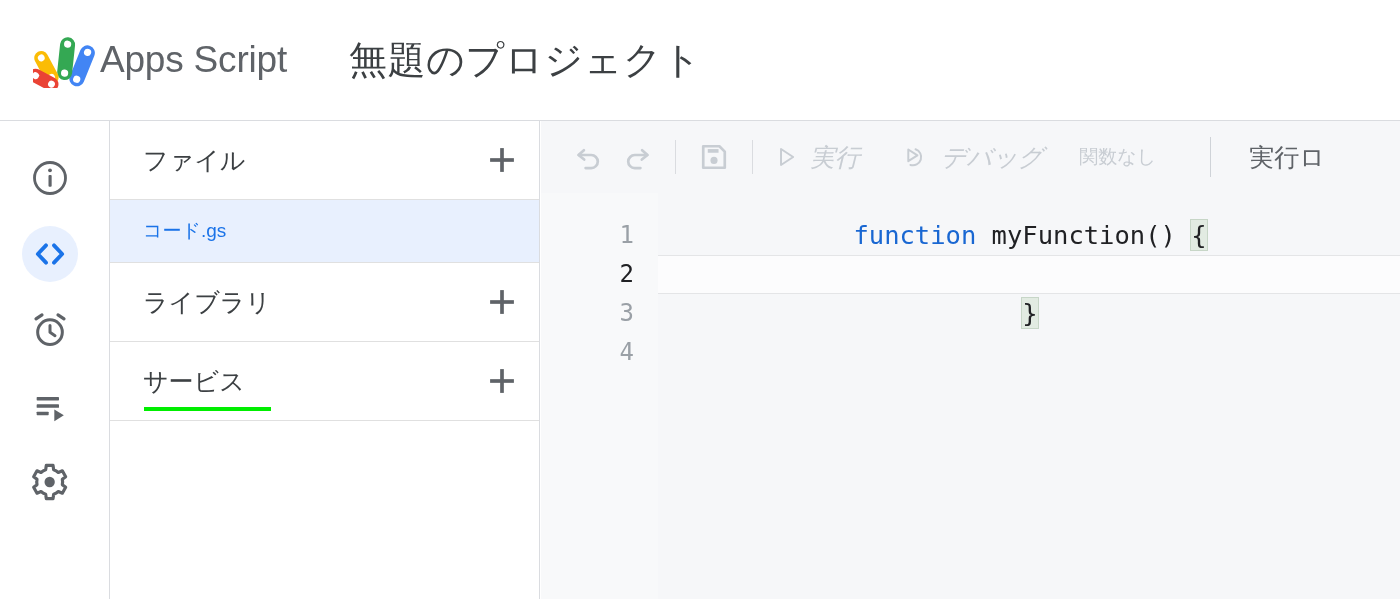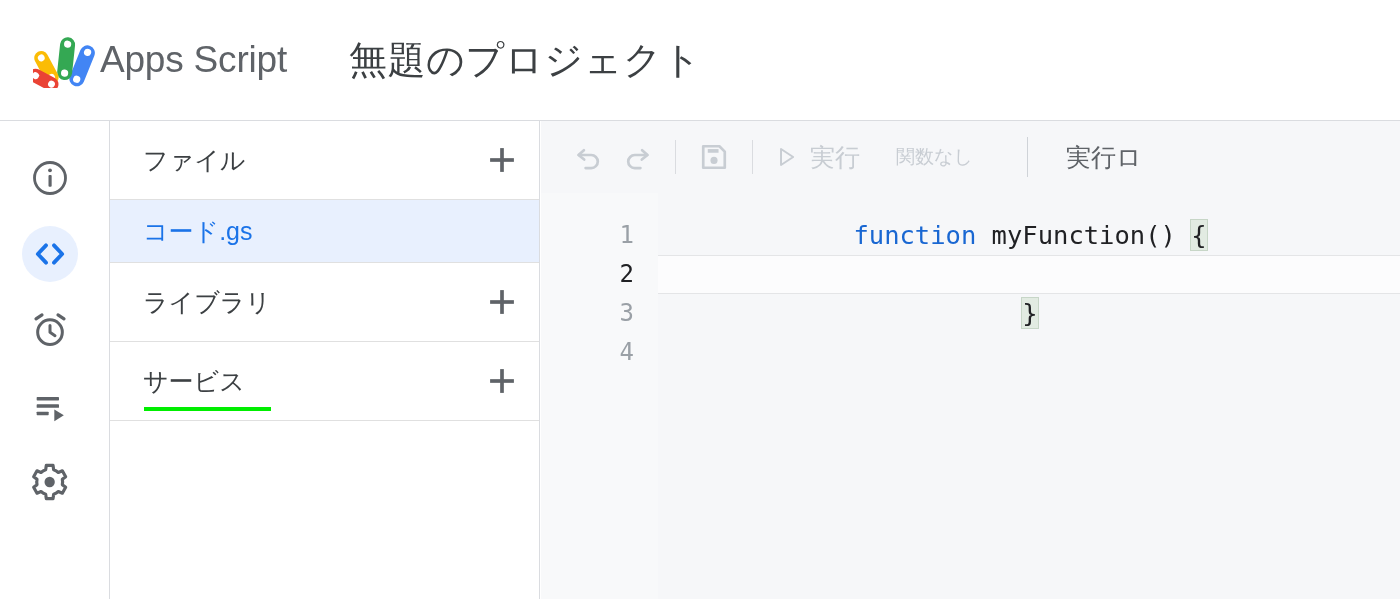--- a/index.html
+++ b/index.html
@@ -127,21 +127,21 @@
     height: 40px;
     display: flex;
     align-items: center;
     justify-content: center;
   }
   .file-row {
     height: 62px;
     display: flex;
     align-items: center;
     padding-left: 33px;
-    font-size: 25px;
+    font-size: 19px;
     box-sizing: border-box;
   }
   .file-row.selected {
     background: #e8f0fe;
     color: #1a73e8;
   }
   .panel-rest {
     height: 164px;
     background: #ffffff;
   }
@@ -182,20 +182,21 @@
     background: #cfd3d8;
   }
   .tb-text-btn {
     display: flex;
     align-items: center;
     gap: 11px;
     font-size: 25px;
     color: #c8cdd3;
     white-space: nowrap;
     padding: 0 6px;
+    font-style: italic;
   }
   .tb-plain {
     font-size: 19px;
     color: #c8cdd3;
     white-space: nowrap;
     margin-left: 30px;
   }
   .tb-log {
     font-size: 25px;
     color: #5f6368;
@@ -428,20 +429,27 @@
 
       <div class="tb-divider"></div>
 
       <div class="tb-text-btn">
         <svg width="26" height="26" viewBox="0 0 24 24">
           <path d="M7.4 4.6 L18.6 12 L7.4 19.4 Z" fill="none" stroke="#c8cdd3" stroke-width="1.8" stroke-linejoin="round"></path>
         </svg>
         <span>実行</span>
       </div>
 
+      <div class="tb-text-btn" style="margin-left:30px;">
+        <svg width="28" height="28" viewBox="0 0 24 24">
+          <path d="M5.4 5.6 L13.2 10.6 L5.4 15.6 Z" fill="none" stroke="#c8cdd3" stroke-width="1.7" stroke-linejoin="round"></path>
+          <path d="M11.6 5.4 a7 7 0 1 1 -4.4 13.4" fill="none" stroke="#c8cdd3" stroke-width="1.7" stroke-linecap="round"></path>
+        </svg>
+        <span>デバッグ</span>
+      </div>
 
       <div class="tb-plain">関数なし</div>
 
       <div class="tb-divider tall" style="margin-left:54px;"></div>
 
       <div class="tb-log">実行ロ</div>
     </div>
 
     <div class="code-area">
       <div class="gutter">

